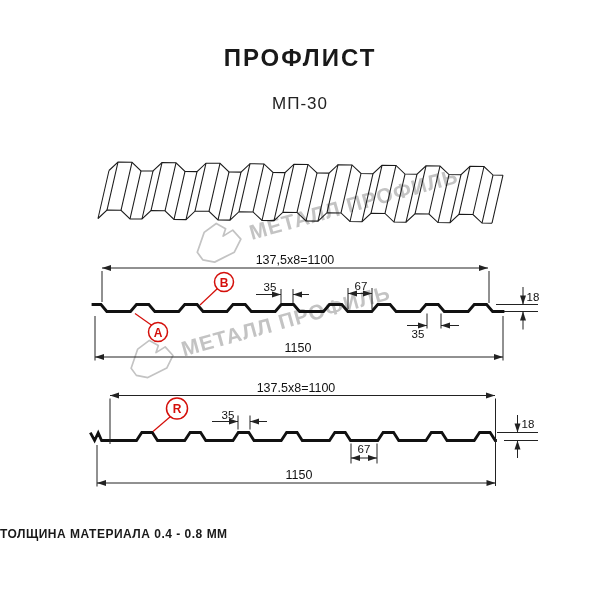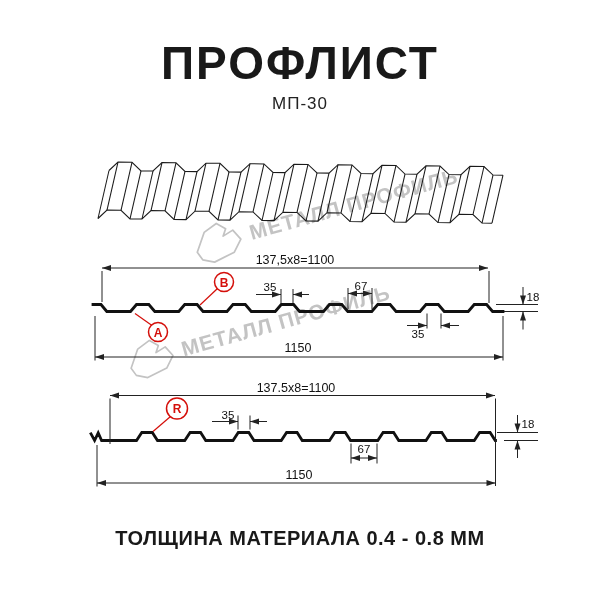--- a/index.html
+++ b/index.html
@@ -1,24 +1,24 @@
 <!DOCTYPE html>
 <html style="--red: #d40f0a; --wm: #c3c3c3; --bg: #ffffff;"><head>
 <meta charset="utf-8">
 <style>
   html,body{margin:0;padding:0;background:#fff;}
   .stage{position:relative;width:600px;height:600px;background:var(--bg,#fff);overflow:hidden;
          font-family:"Liberation Sans",sans-serif;}
   
-  .title{position:absolute;top:36px;left:0;right:0;text-align:center;
-         font-size:46px;font-weight:bold;letter-spacing:2px;color:#191919;}
+  .title{position:absolute;top:44px;left:0;right:0;text-align:center;
+         font-size:24px;font-weight:bold;letter-spacing:2px;color:#191919;}
   .subtitle{position:absolute;top:94px;left:0;right:0;text-align:center;
          font-size:17px;font-weight:500;letter-spacing:1px;color:#222;}
-  .footer{position:absolute;top:527px;left:0;right:0;text-align:center;
-         font-size:20px;font-weight:bold;letter-spacing:.5px;color:#191919;}
+  .footer{position:absolute;top:527px;left:0;right:0;
+         font-size:12px;font-weight:bold;letter-spacing:.5px;color:#191919;}
   
   .wm{position:absolute;display:flex;align-items:center;gap:7px;
       transform:rotate(-15.5deg);transform-origin:0 50%;pointer-events:none;}
   .wm span{font-weight:bold;font-size:21px;letter-spacing:1px;white-space:nowrap;
       color:var(--wm,#c3c3c3);}
   .wm svg{stroke:var(--wm,#c3c3c3);fill:none;stroke-width:1.6;stroke-linejoin:round;}
   .wm1{left:193px;top:227px;}
   .wm2{left:127px;top:344px;}
   
   svg.draw{position:absolute;left:0;top:0;}

